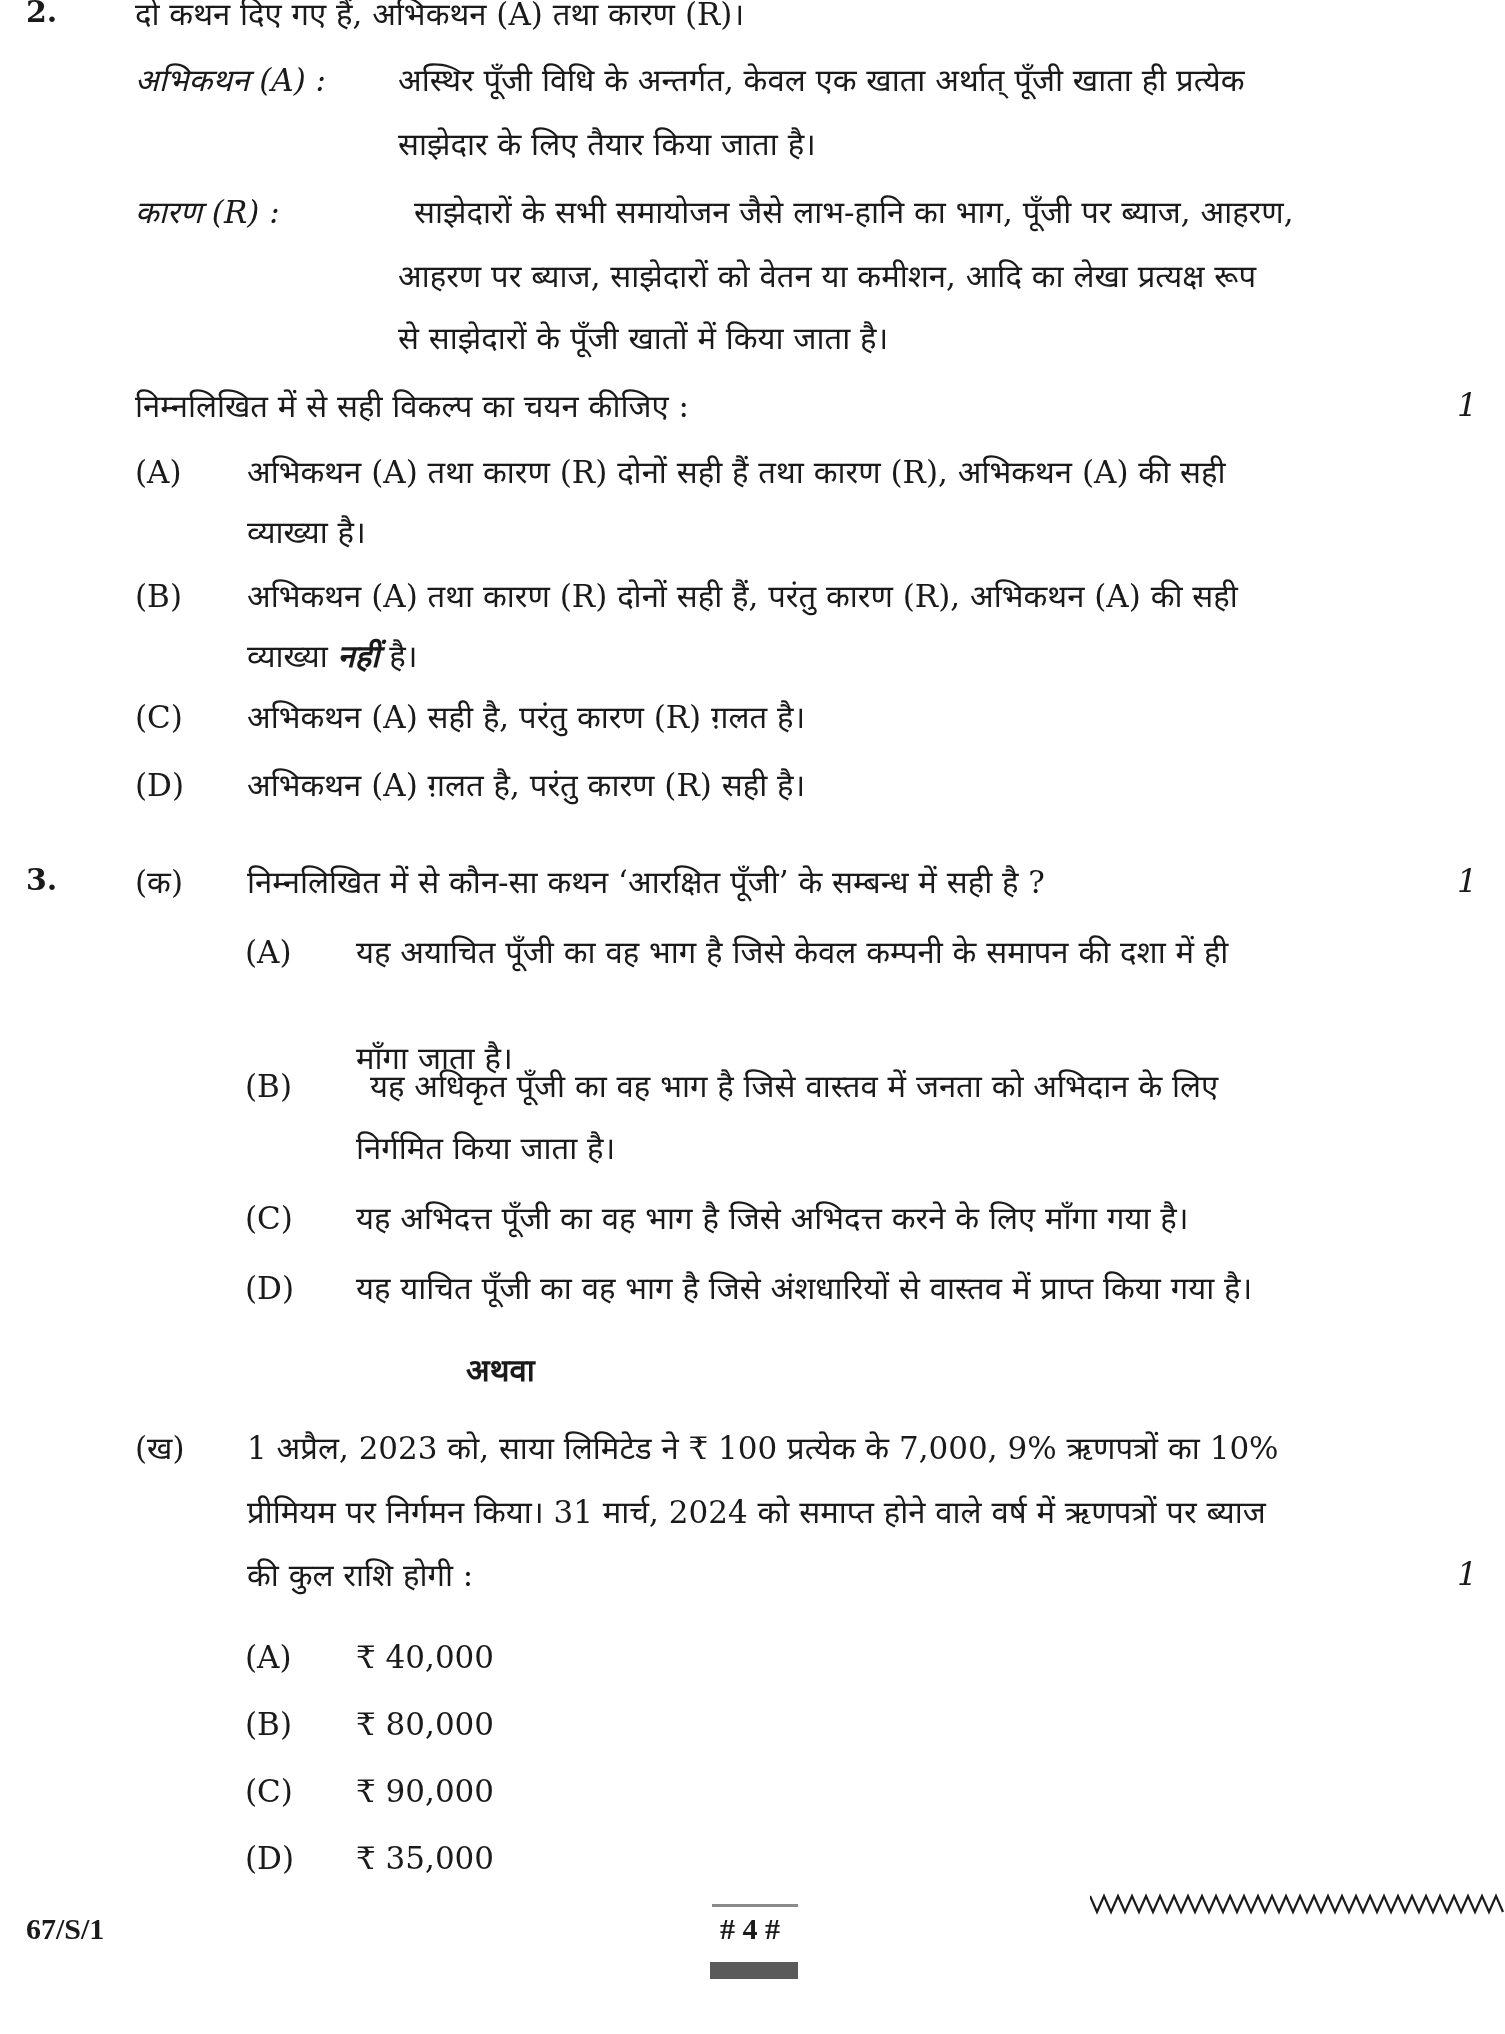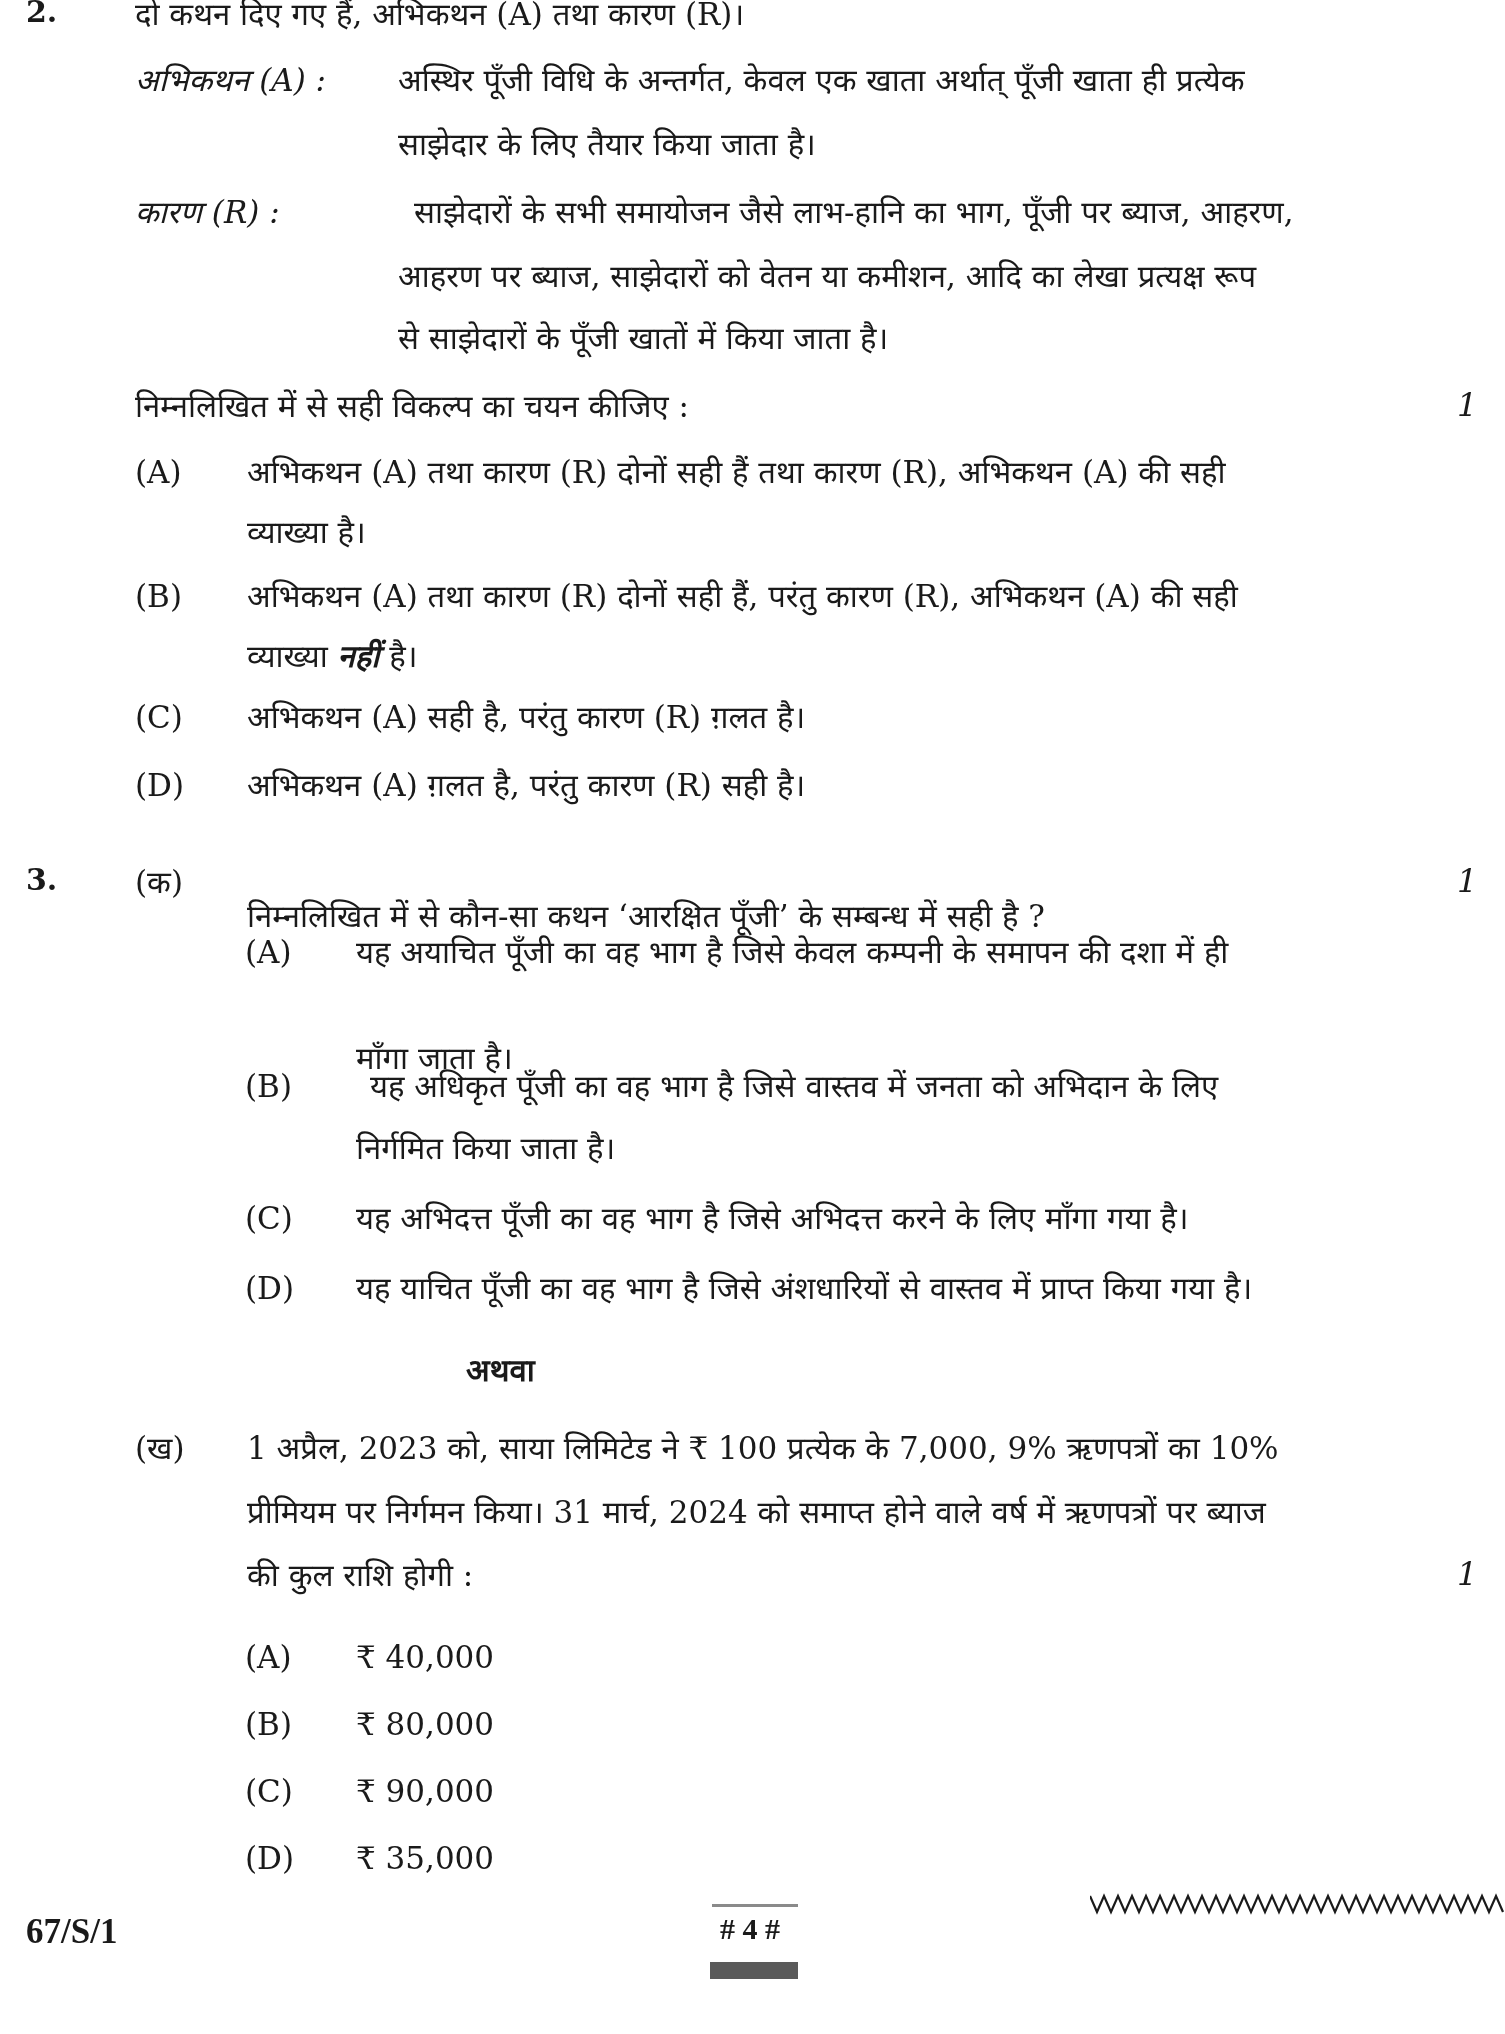--- a/index.html
+++ b/index.html
@@ -7,21 +7,21 @@
     width: 1505px; height: 2034px; position: relative; overflow: hidden;
     font-family: "DejaVu Serif", "Liberation Serif", serif;
     color: #1a1a1a;
   }
   .abs { position: absolute; white-space: nowrap; }
   .txt { font-size: 31px; line-height: 40px; }
   .qnum { font-weight: bold; font-size: 30px; }
   .lbl-it { font-style: italic; }
   .marks { font-style: italic; font-size: 32px; }
   .bold-it { font-weight: bold; font-style: italic; }
-  .footer-code { font-weight: bold; font-size: 35px; font-family: "Liberation Serif", serif; }
+  .footer-code { font-weight: bold; font-size: 30px; font-family: "Liberation Serif", serif; }
   .page-num { font-weight: bold; font-size: 30px; font-family: "Liberation Serif", serif; }
   .bar-top { position: absolute; background: #8a8a8a; }
   .bar-bottom { position: absolute; background: #5a5a5a; }
 </style>
 </head>
 <body>
 
 <div class="abs qnum" style="left:26px; top:-6px;">2.</div>
 <div class="abs txt" style="left:135px; top:-6px;">दो कथन दिए गए हैं, अभिकथन (A) तथा कारण (R)।</div>
 
@@ -48,21 +48,21 @@
 
   <div class="abs txt" style="left:135px; top:697px;">(C)</div>
   <div class="abs txt" style="left:247px; top:697px;">अभिकथन (A) सही है, परंतु कारण (R) ग़लत है।</div>
 
   <div class="abs txt" style="left:135px; top:765px;">(D)</div>
   <div class="abs txt" style="left:247px; top:765px;">अभिकथन (A) ग़लत है, परंतु कारण (R) सही है।</div>
 </div>
 
 <div class="abs qnum" style="left:26px; top:862px;">3.</div>
 <div class="abs txt" style="left:135px; top:862px;">(क)</div>
-<div class="abs txt" style="left:247px; top:862px;margin-top:34px;">निम्नलिखित में से कौन-सा कथन ‘आरक्षित पूँजी’ के सम्बन्ध में सही है ?</div>
+<div class="abs txt" style="left:247px; top:862px;">निम्नलिखित में से कौन-सा कथन ‘आरक्षित पूँजी’ के सम्बन्ध में सही है ?</div>
 <div class="abs marks" style="left:1457px; top:862px;">1</div>
 
 <div>
   <div class="abs txt" style="left:245px; top:932px;">(A)</div>
   <div class="abs txt" style="left:356px; top:932px;">यह अयाचित पूँजी का वह भाग है जिसे केवल कम्पनी के समापन की दशा में ही</div>
   <div class="abs txt" style="left:356px; top:994px;margin-top:44px;">माँगा जाता है।</div>
 
   <div class="abs txt" style="left:245px; top:1066px;">(B)</div>
   <div class="abs txt" style="left:356px; top:1066px;margin-left:14px;">यह अधिकृत पूँजी का वह भाग है जिसे वास्तव में जनता को अभिदान के लिए</div>
   <div class="abs txt" style="left:356px; top:1128px;">निर्गमित किया जाता है।</div>

